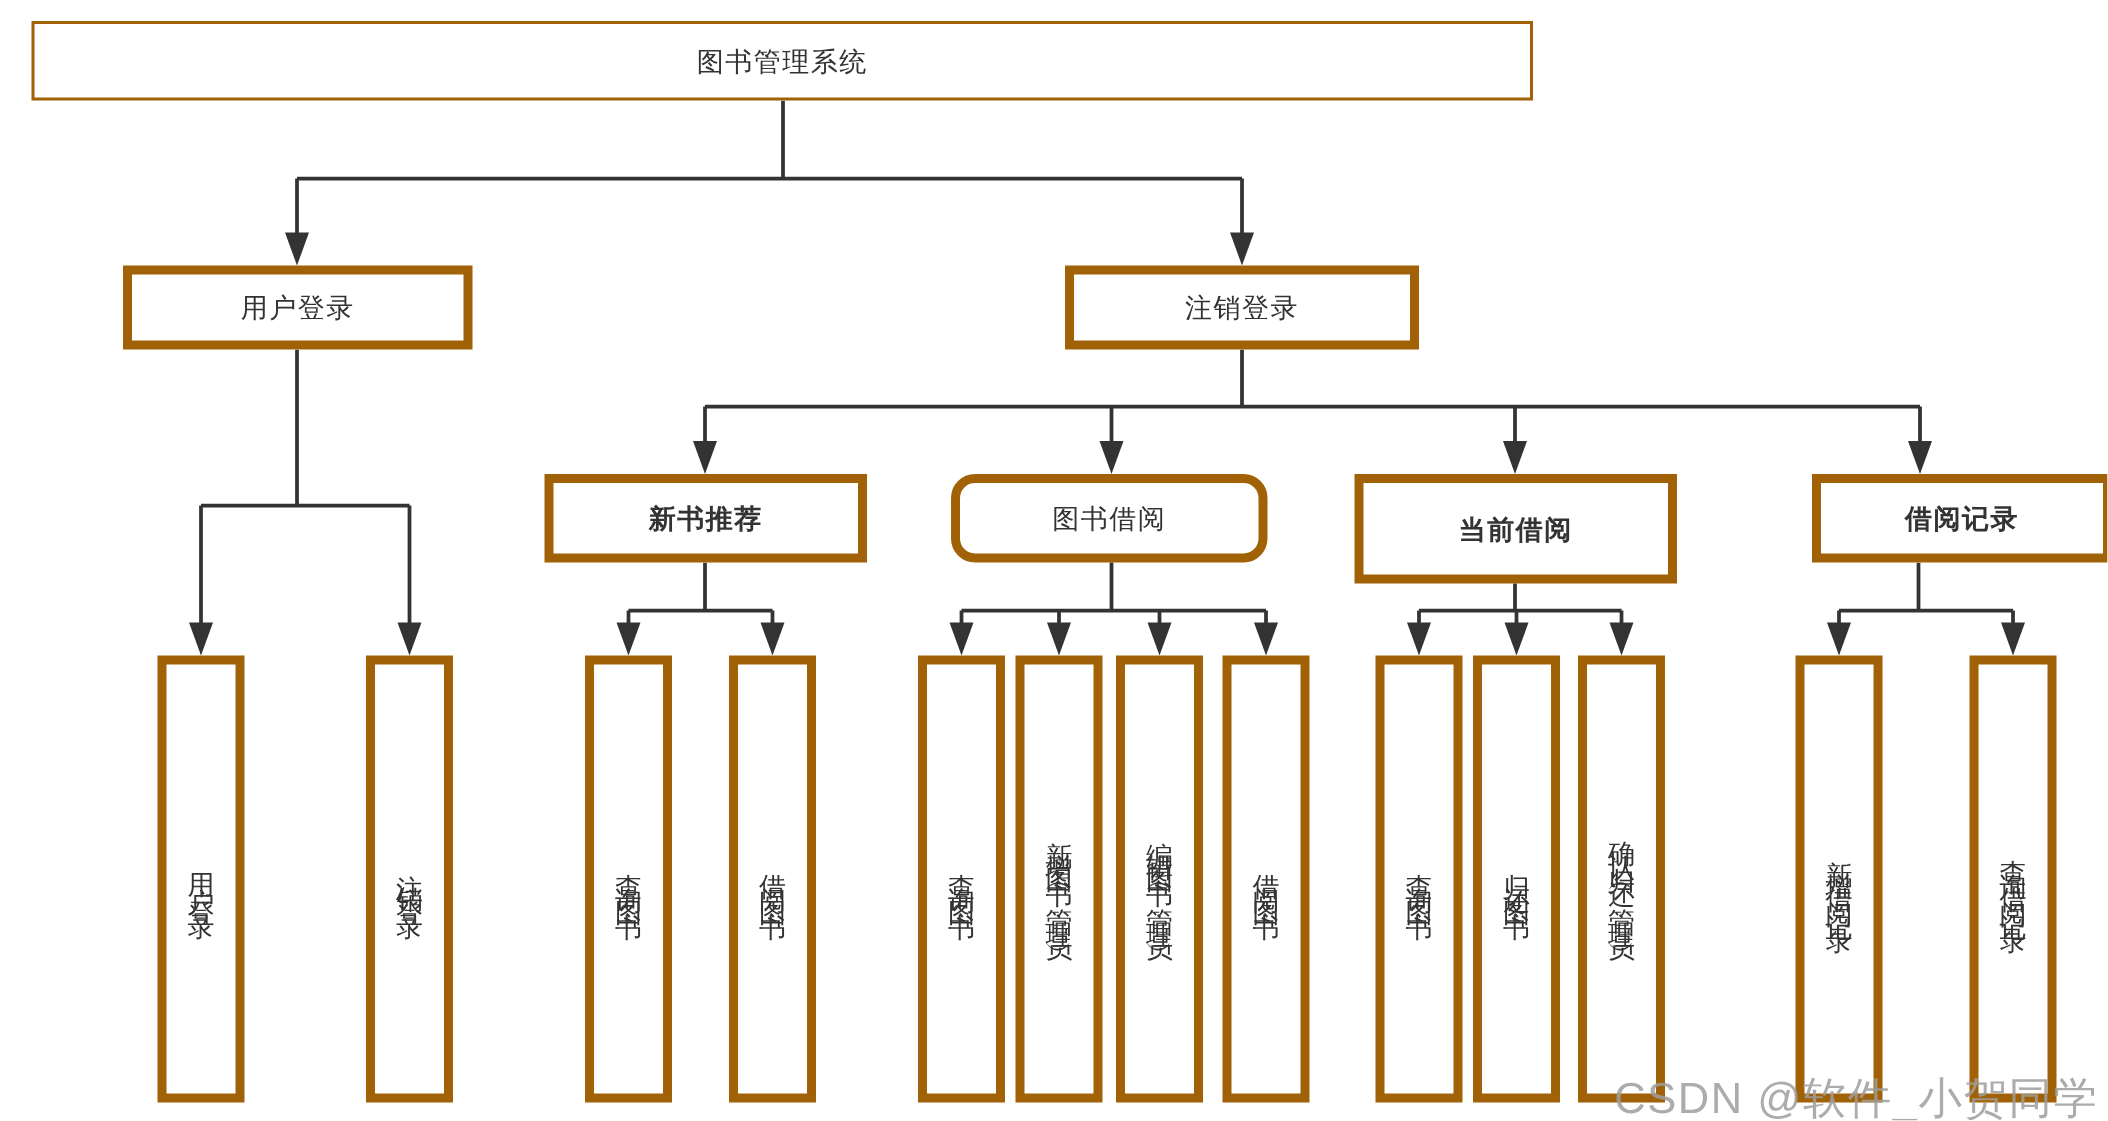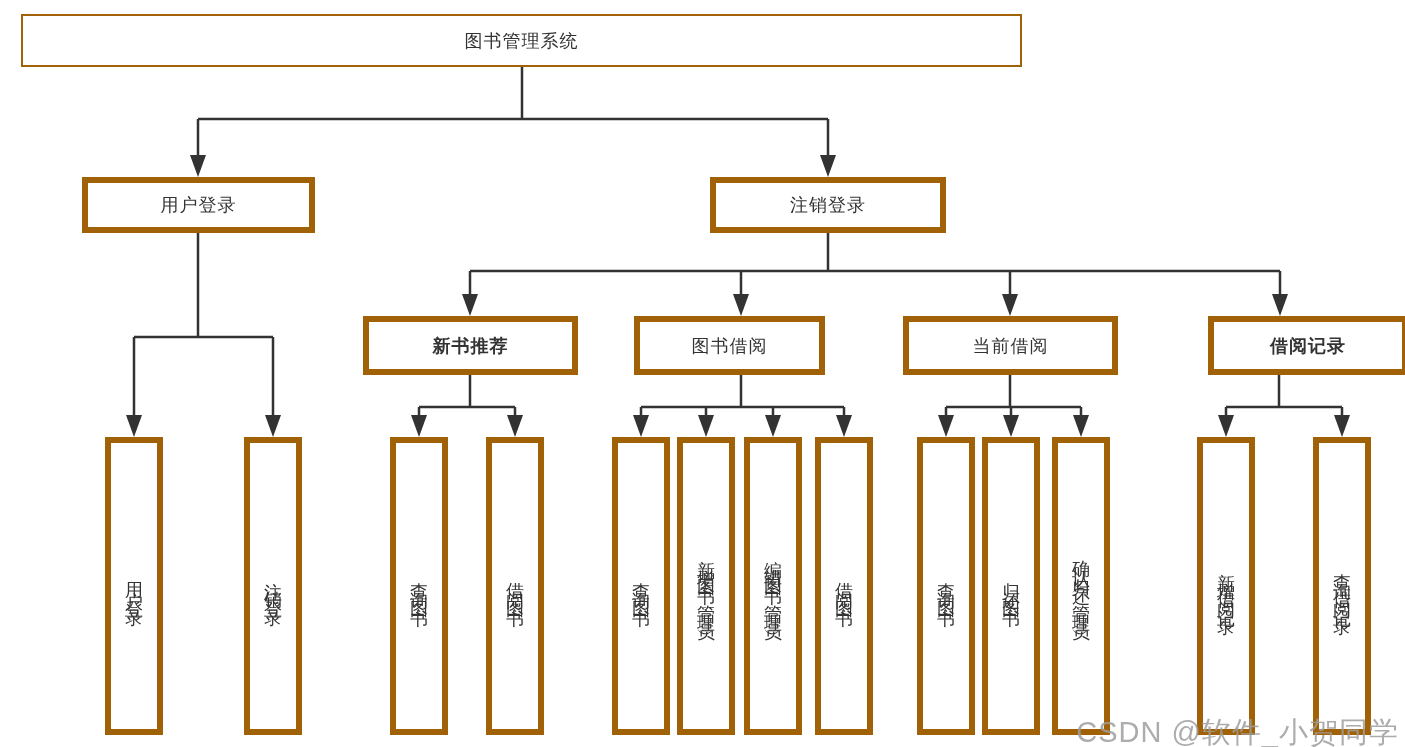--- a/index.html
+++ b/index.html
@@ -75,22 +75,22 @@
       <polygon points="1334,415 1350,415 1342,437"></polygon>
     </g>
   </svg>
 
   <div class="node root" style="left:21px;top:14px;width:1001px;height:53px;">图书管理系统</div>
 
   <div class="node" style="left:82px;top:177px;width:233px;height:56px;">用户登录</div>
   <div class="node" style="left:710px;top:177px;width:236px;height:56px;">注销登录</div>
 
   <div class="node" style="left:363px;top:316px;width:215px;height:59px;font-weight:bold;">新书推荐</div>
-  <div class="node" style="left:634px;top:316px;width:191px;height:59px;">图书借阅</div>
-  <div class="node" style="left:903px;top:316px;width:215px;height:59px;">当前借阅</div>
+  <div class="node" style="left:634px;top:316px;width:211px;height:59px;border-radius:16px;">图书借阅</div>
+  <div class="node" style="left:903px;top:316px;width:215px;height:73px;font-weight:bold;">当前借阅</div>
   <div class="node" style="left:1208px;top:316px;width:200px;height:59px;font-weight:bold;">借阅记录</div>
 
   <div class="node vnode" style="left:105px;top:437px;width:58px;height:298px;">用户登录</div>
   <div class="node vnode" style="left:244px;top:437px;width:58px;height:298px;">注销登录</div>
 
   <div class="node vnode" style="left:390px;top:437px;width:58px;height:298px;">查询图书</div>
   <div class="node vnode" style="left:486px;top:437px;width:58px;height:298px;">借阅图书</div>
 
   <div class="node vnode" style="left:612px;top:437px;width:58px;height:298px;">查询图书</div>
   <div class="node vnode" style="left:677px;top:437px;width:58px;height:298px;">新增图书（管理员）</div>

